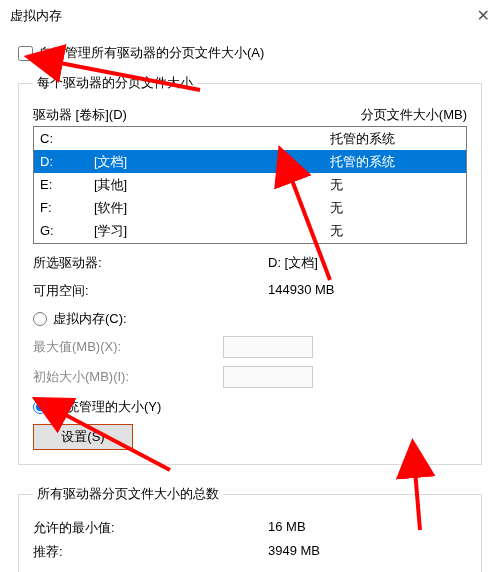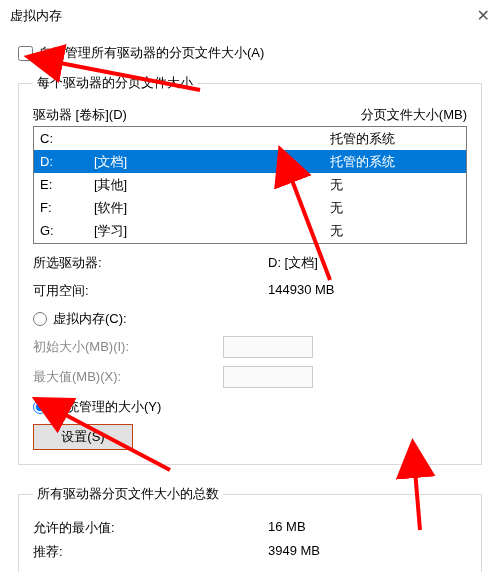--- a/index.html
+++ b/index.html
@@ -175,25 +175,25 @@
       <span class="k">可用空间:</span>
       <span class="v">144930 MB</span>
     </div>
 
     <div class="radio-row">
       <input type="radio" name="sz" style="">
       <span>虚拟内存(C):</span>
     </div>
 
     <div class="size-row">
+      <span class="lbl">最大值(MB)(X):</span>
+      <input type="text" disabled="" style="">
+    </div>
+    <div class="size-row">
       <span class="lbl">初始大小(MB)(I):</span>
-      <input type="text" disabled="" style="">
-    </div>
-    <div class="size-row">
-      <span class="lbl">最大值(MB)(X):</span>
       <input type="text" disabled="" style="">
     </div>
 
     <div class="radio-row">
       <input type="radio" name="sz" checked="" style="">
       <span>系统管理的大小(Y)</span>
     </div>
 
     <div class="set-row">
       <button class="set-btn">设置(S)</button>

